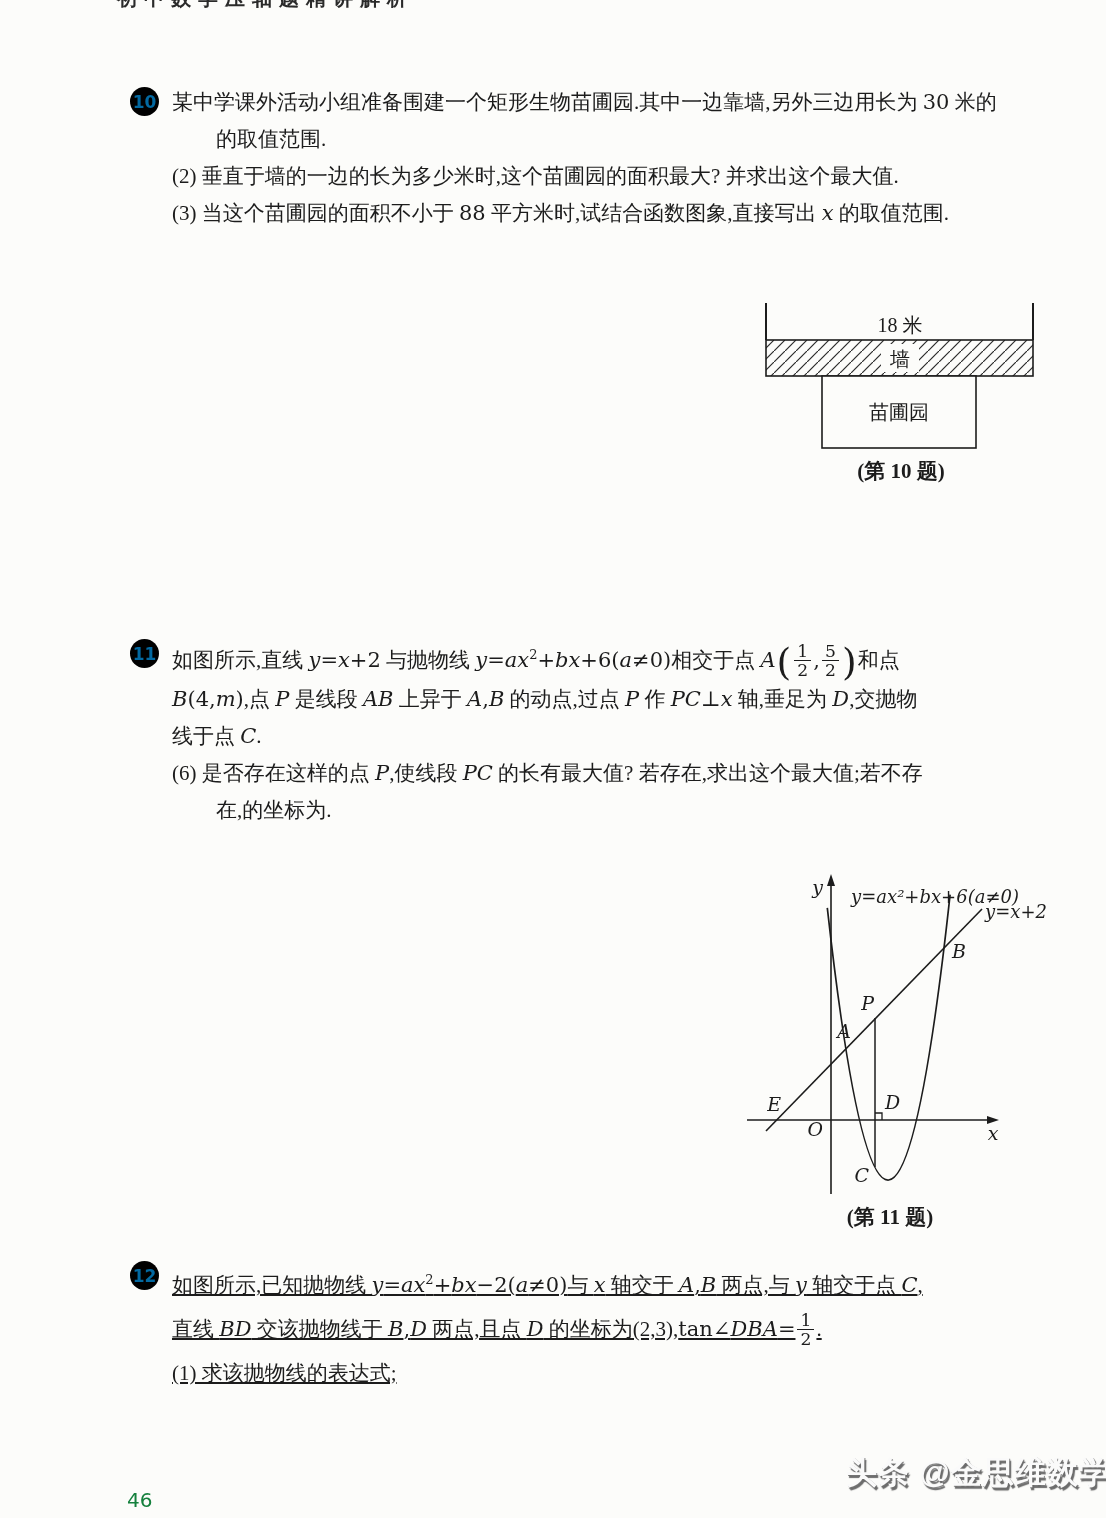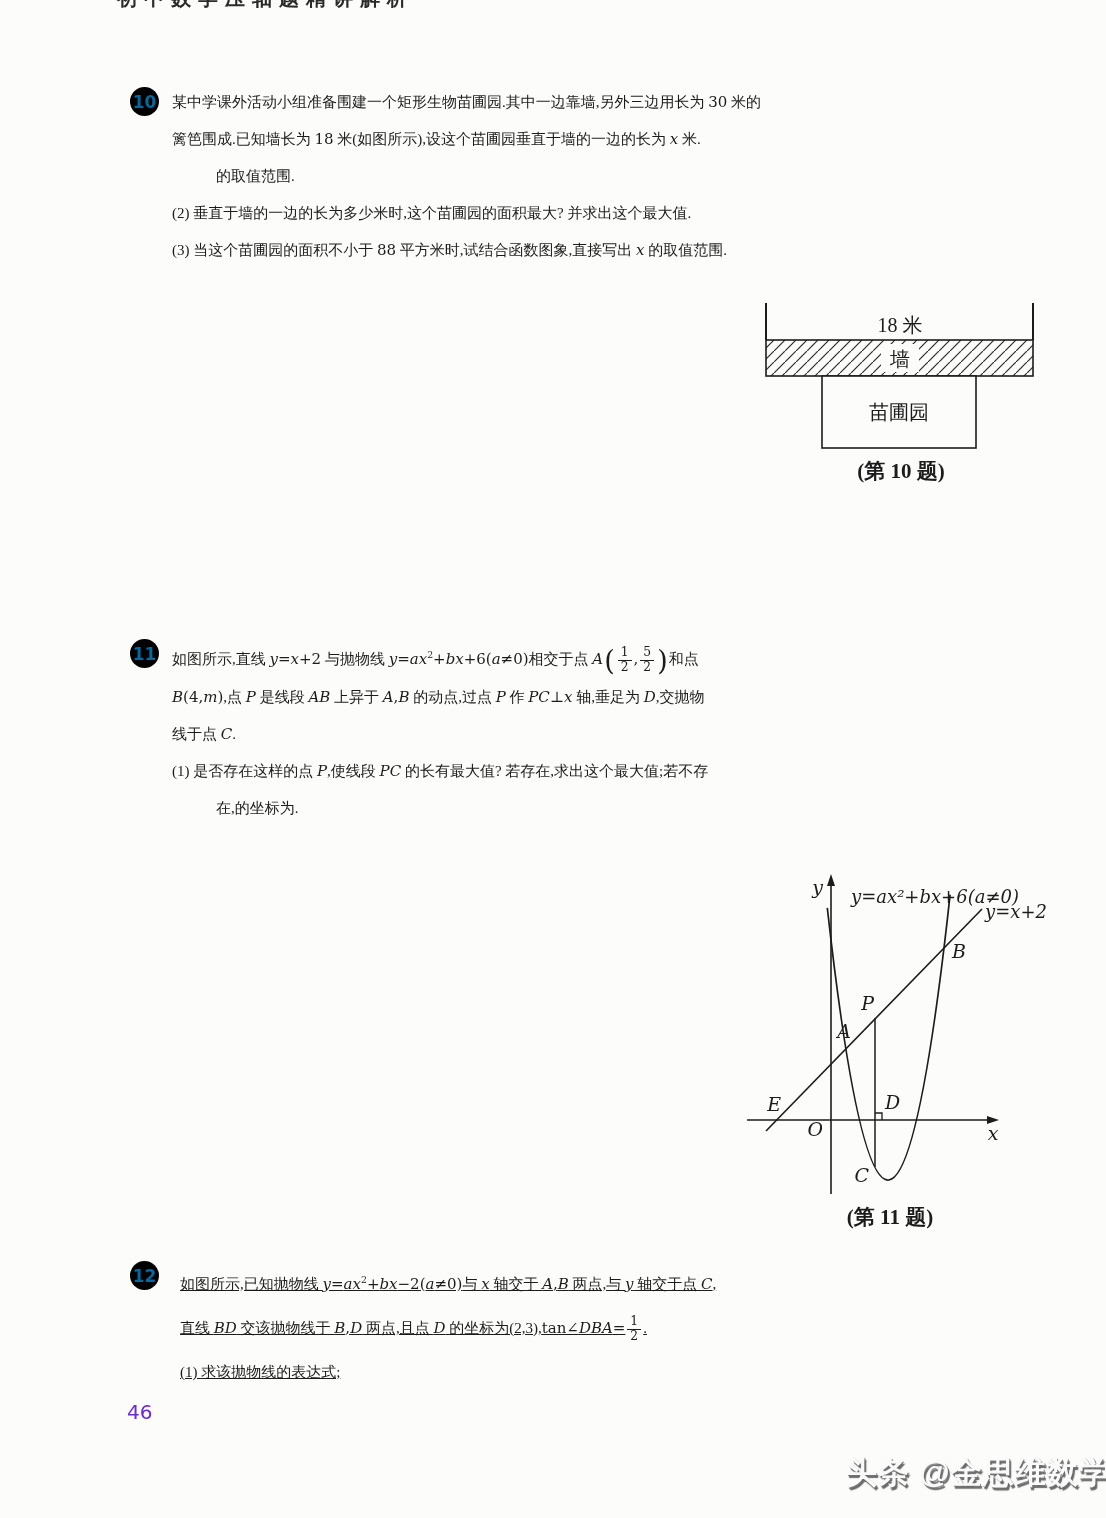--- a/index.html
+++ b/index.html
@@ -17,23 +17,23 @@
     color:#2a2a2a; letter-spacing:7px; white-space:nowrap;
   }
   
   .prob { position:absolute; left:130px; width:930px; }
   .badge {
     position:absolute; left:0; top:3px; width:29px; height:29px;
     border-radius:50%; background:#000; color:#0369a1;
     font:bold 17px "DejaVu Sans", sans-serif;
     display:flex; align-items:center; justify-content:center;
   }
-  .lines { margin-left:42px; font-size:15px; }
+  .lines { margin-left:42px; font-size:21px; }
   .line { line-height:37px; white-space:nowrap; }
-  .prob-12 .line { line-height:44px;margin-left:8px; }
+  .prob-12 .line { line-height:44px; }
   .line.ind { padding-left:44px; }
   .cjk { font-family:"Liberation Serif", serif; }
   .rm  { font-family:"DejaVu Serif", serif; }
   .it  { font-family:"DejaVu Serif", serif; font-style:italic; }
   .sup { font-family:"DejaVu Serif", serif; font-size:0.62em; vertical-align:super; }
   .frac {
     display:inline-block; text-align:center; vertical-align:-0.55em;
     font-family:"DejaVu Serif", serif; font-size:0.82em; line-height:1.1;
     padding:0 2px;
   }
@@ -44,40 +44,39 @@
     vertical-align:-0.22em; font-weight:400; padding:0 1px;
   }
   
   .fig { position:absolute; }
   svg text { fill:#1c1c1c; }
   .svg-cjk   { font:20px "Liberation Serif", serif; }
   .svg-capt  { font:bold 21px "Liberation Serif", serif; }
   .svg-math  { font:italic 18px "DejaVu Serif", serif; }
   .svg-math-s{ font:italic 19px "DejaVu Serif", serif; }
   
-  .pagenum { position:absolute; left:127px; top:1400px; font:20px "DejaVu Sans", sans-serif; color:#6d28d9; }
+  .pagenum { position:absolute; left:127px; top:1488px; font:20px "DejaVu Sans", sans-serif; color:#15803d; }
   .watermark {
     position:absolute; left:846px; top:1452px;
     font:bold 31px "Liberation Sans", sans-serif;
     color:#fafafa; letter-spacing:1px; white-space:nowrap;
     text-shadow:2px 3px 1px #6b6b6b, 1px 1px 0 #8a8a8a;
   }
 </style>
 </head>
 <body>
 
 <div class="page">
 
   <div class="runhead">初中数学压轴题精讲解析 · · · · · · · · · · ·</div>
 
   <div class="prob prob-10" style="top:84px;">
     <div class="badge">10</div>
     <div class="lines">
         <div class="line"><span class="cjk">某中学课外活动小组准备围建一个矩形生物苗圃园.其中一边靠墙,另外三边用长为 </span><span class="rm">30</span><span class="cjk"> 米的</span></div>
-        <div class="line"><span class="cjk">篱笆围成.已知墙长为 </span><span class="rm">18</span><span class="cjk"> 米(如图所示),设这个苗圃园垂直于墙的一边的长为 </span><span class="it">x</span><span class="cjk"> 米.</span></div>
         <div class="line ind"><span class="cjk">的取值范围.</span></div>
         <div class="line"><span class="cjk">(2) 垂直于墙的一边的长为多少米时,这个苗圃园的面积最大? 并求出这个最大值.</span></div>
         <div class="line"><span class="cjk">(3) 当这个苗圃园的面积不小于 </span><span class="rm">88</span><span class="cjk"> 平方米时,试结合函数图象,直接写出 </span><span class="it">x</span><span class="cjk"> 的取值范围.</span></div>
       </div>
   </div>
 
   <svg class="fig" style="left:752px; top:296px;" width="292" height="196" viewBox="0 0 292 196">
     <defs>
       <pattern id="hatch" patternUnits="userSpaceOnUse" width="11" height="11">
         <path d="M-2,13 L13,-2" stroke="#2a2a2a" stroke-width="1.2"></path>
@@ -96,21 +95,21 @@
     <text x="147" y="123" text-anchor="middle" class="svg-cjk">苗圃园</text>
     <text x="149" y="182" text-anchor="middle" class="svg-capt">(第 10 题)</text>
   </svg>
 
   <div class="prob prob-11" style="top:636px;">
     <div class="badge">11</div>
     <div class="lines">
         <div class="line"><span class="cjk">如图所示,直线 </span><span class="it">y</span><span class="rm">=</span><span class="it">x</span><span class="rm">+2</span><span class="cjk"> 与抛物线 </span><span class="it">y</span><span class="rm">=</span><span class="it">ax</span><span class="sup">2</span><span class="rm">+</span><span class="it">bx</span><span class="rm">+6(</span><span class="it">a</span><span class="rm">≠0)</span><span class="cjk">相交于点 </span><span class="it">A</span><span class="bigp">(</span><span class="frac"><span class="num">1</span><span class="den">2</span></span><span class="rm">,</span><span class="frac"><span class="num">5</span><span class="den">2</span></span><span class="bigp">)</span><span class="cjk">和点</span></div>
         <div class="line"><span class="it">B</span><span class="rm">(4,</span><span class="it">m</span><span class="rm">)</span><span class="cjk">,点 </span><span class="it">P</span><span class="cjk"> 是线段 </span><span class="it">AB</span><span class="cjk"> 上异于 </span><span class="it">A</span><span class="rm">,</span><span class="it">B</span><span class="cjk"> 的动点,过点 </span><span class="it">P</span><span class="cjk"> 作 </span><span class="it">PC</span><span class="rm">⊥</span><span class="it">x</span><span class="cjk"> 轴,垂足为 </span><span class="it">D</span><span class="cjk">,交抛物</span></div>
         <div class="line"><span class="cjk">线于点 </span><span class="it">C</span><span class="cjk">.</span></div>
-        <div class="line"><span class="cjk">(1) 是否存在这样的点 </span><span class="it">P</span><span class="cjk">,使线段 </span><span class="it">PC</span><span class="cjk"> 的长有最大值? 若存在,求出这个最大值;若不存</span></div>
+        <div class="line"><span class="cjk">(6) 是否存在这样的点 </span><span class="it">P</span><span class="cjk">,使线段 </span><span class="it">PC</span><span class="cjk"> 的长有最大值? 若存在,求出这个最大值;若不存</span></div>
         <div class="line ind"><span class="cjk">在,的坐标为.</span></div>
       </div>
   </div>
 
   <svg class="fig" style="left:735px; top:872px;" width="330" height="368" viewBox="0 0 330 368">
 
     <line x1="96" y1="322" x2="96" y2="10" stroke="#1c1c1c" stroke-width="1.6"></line>
     <polygon points="96,2 92,14 100,14" fill="#1c1c1c"></polygon>
     <line x1="12" y1="248" x2="256" y2="248" stroke="#1c1c1c" stroke-width="1.6"></line>
     <polygon points="264,248 252,244 252,252" fill="#1c1c1c"></polygon>

